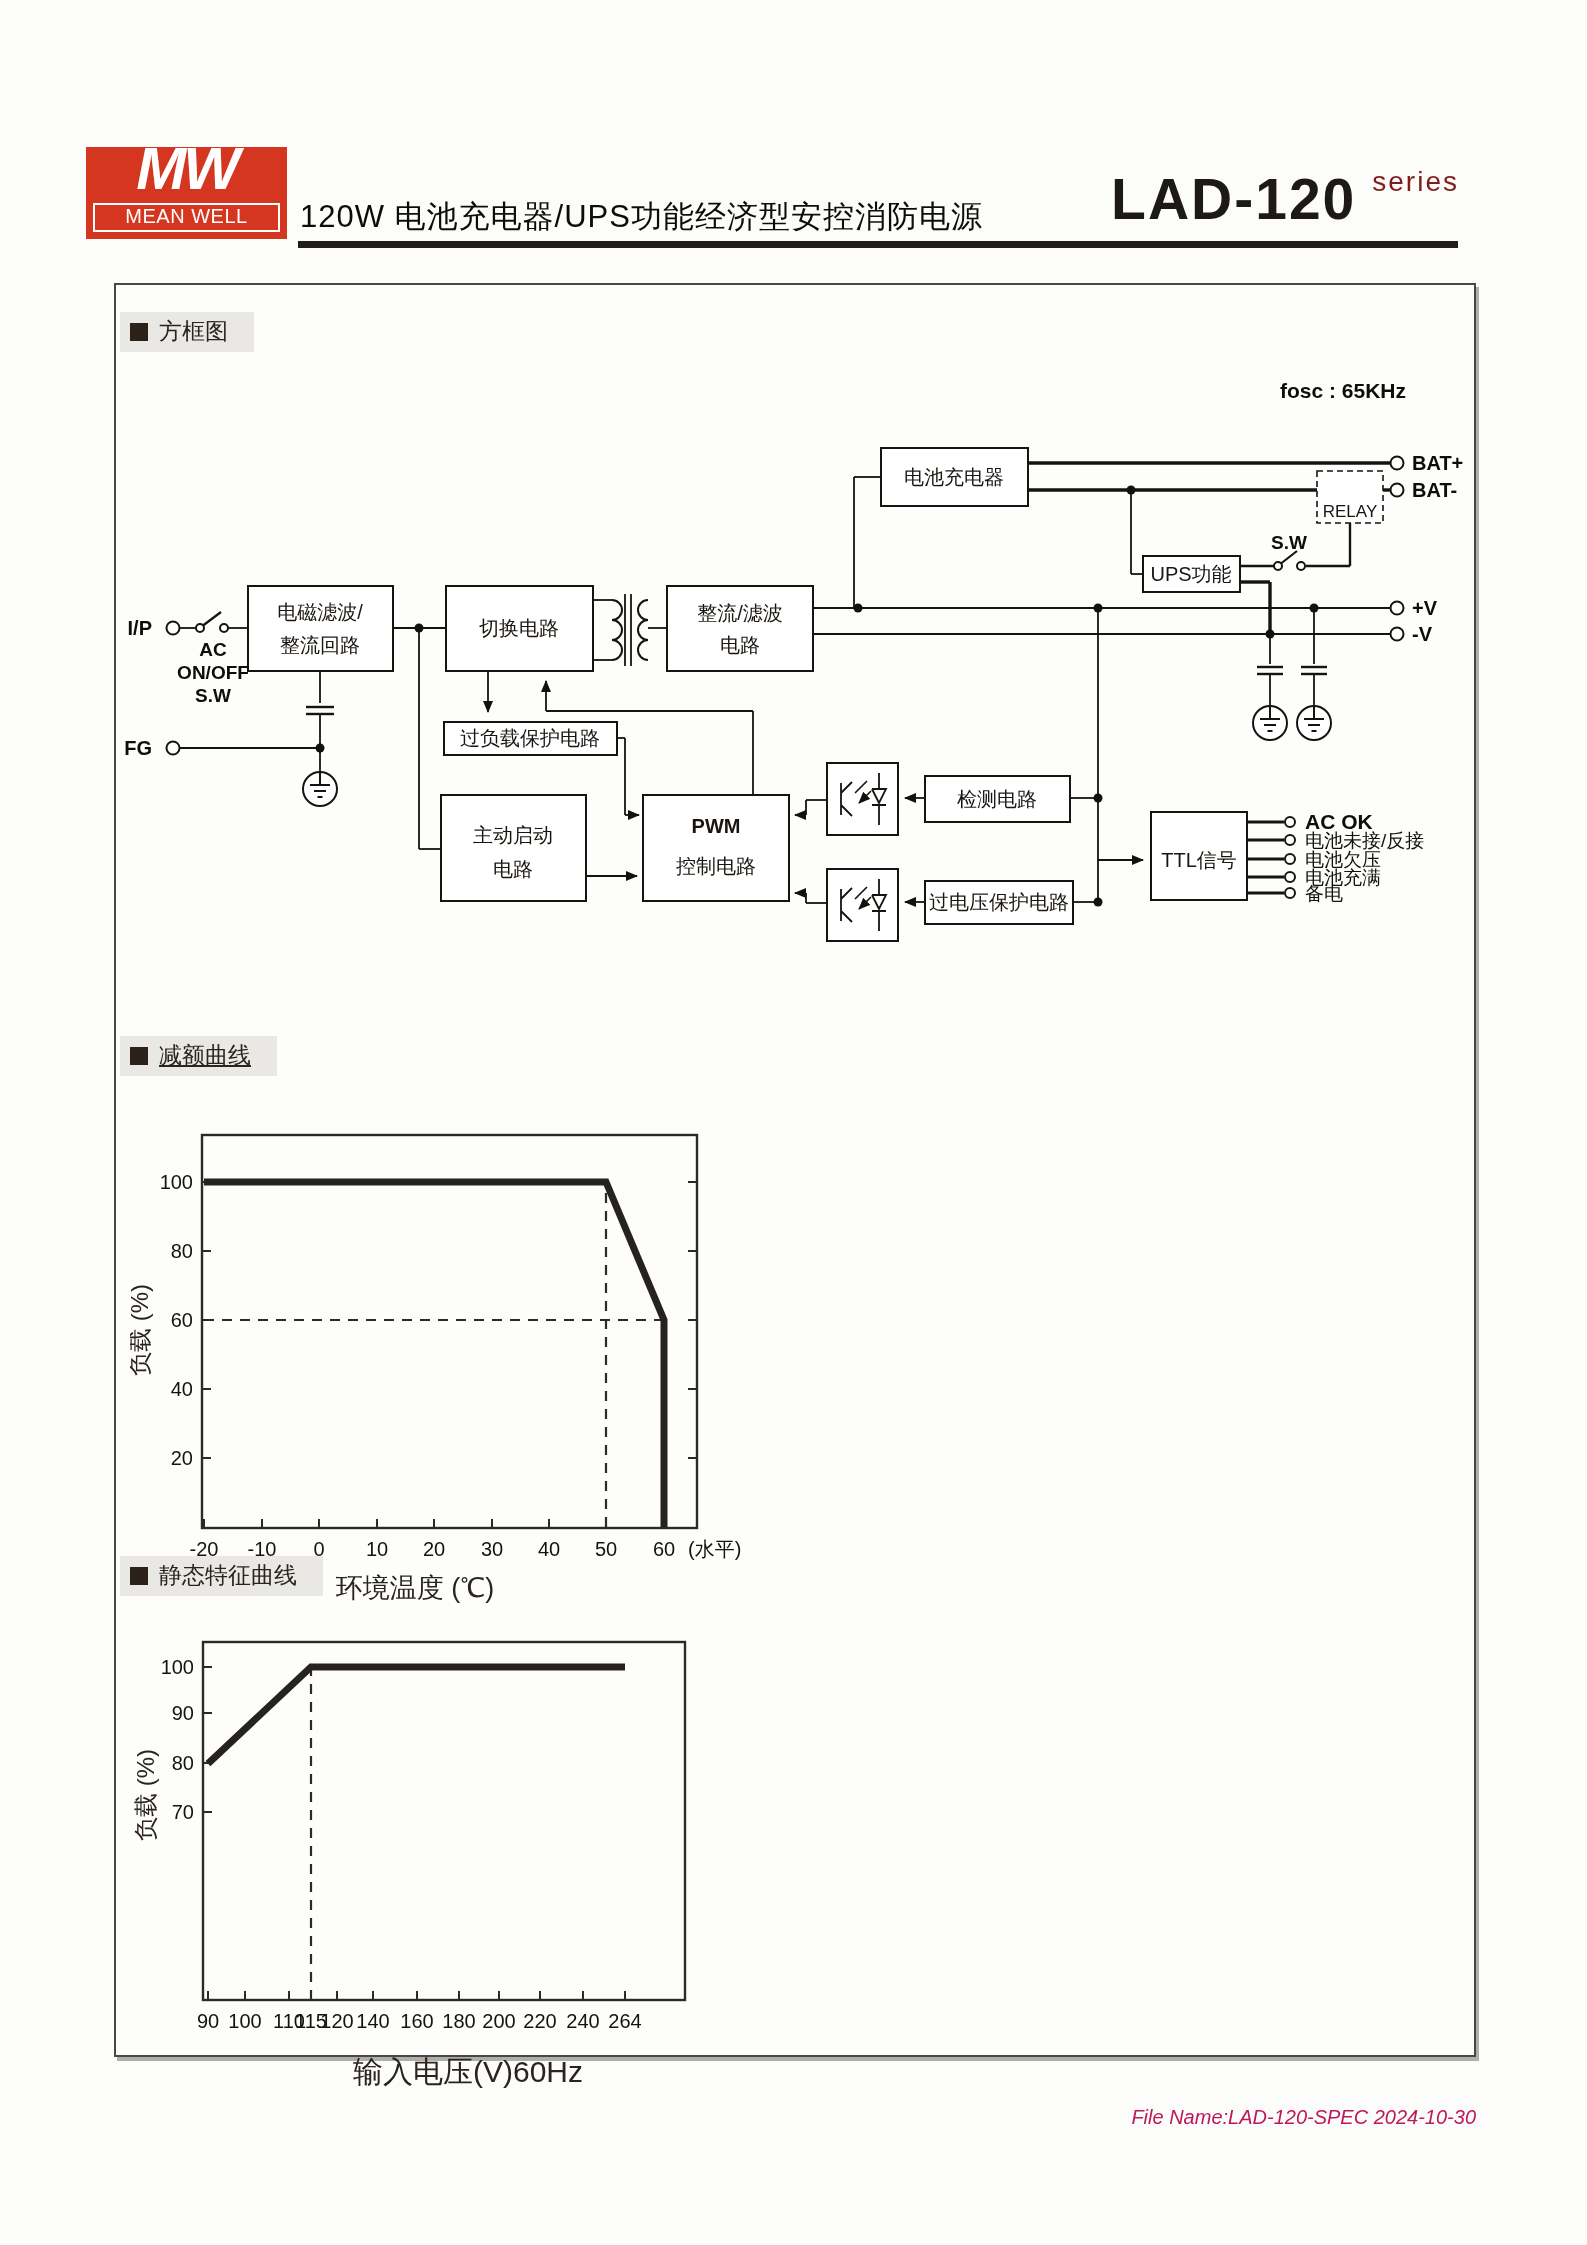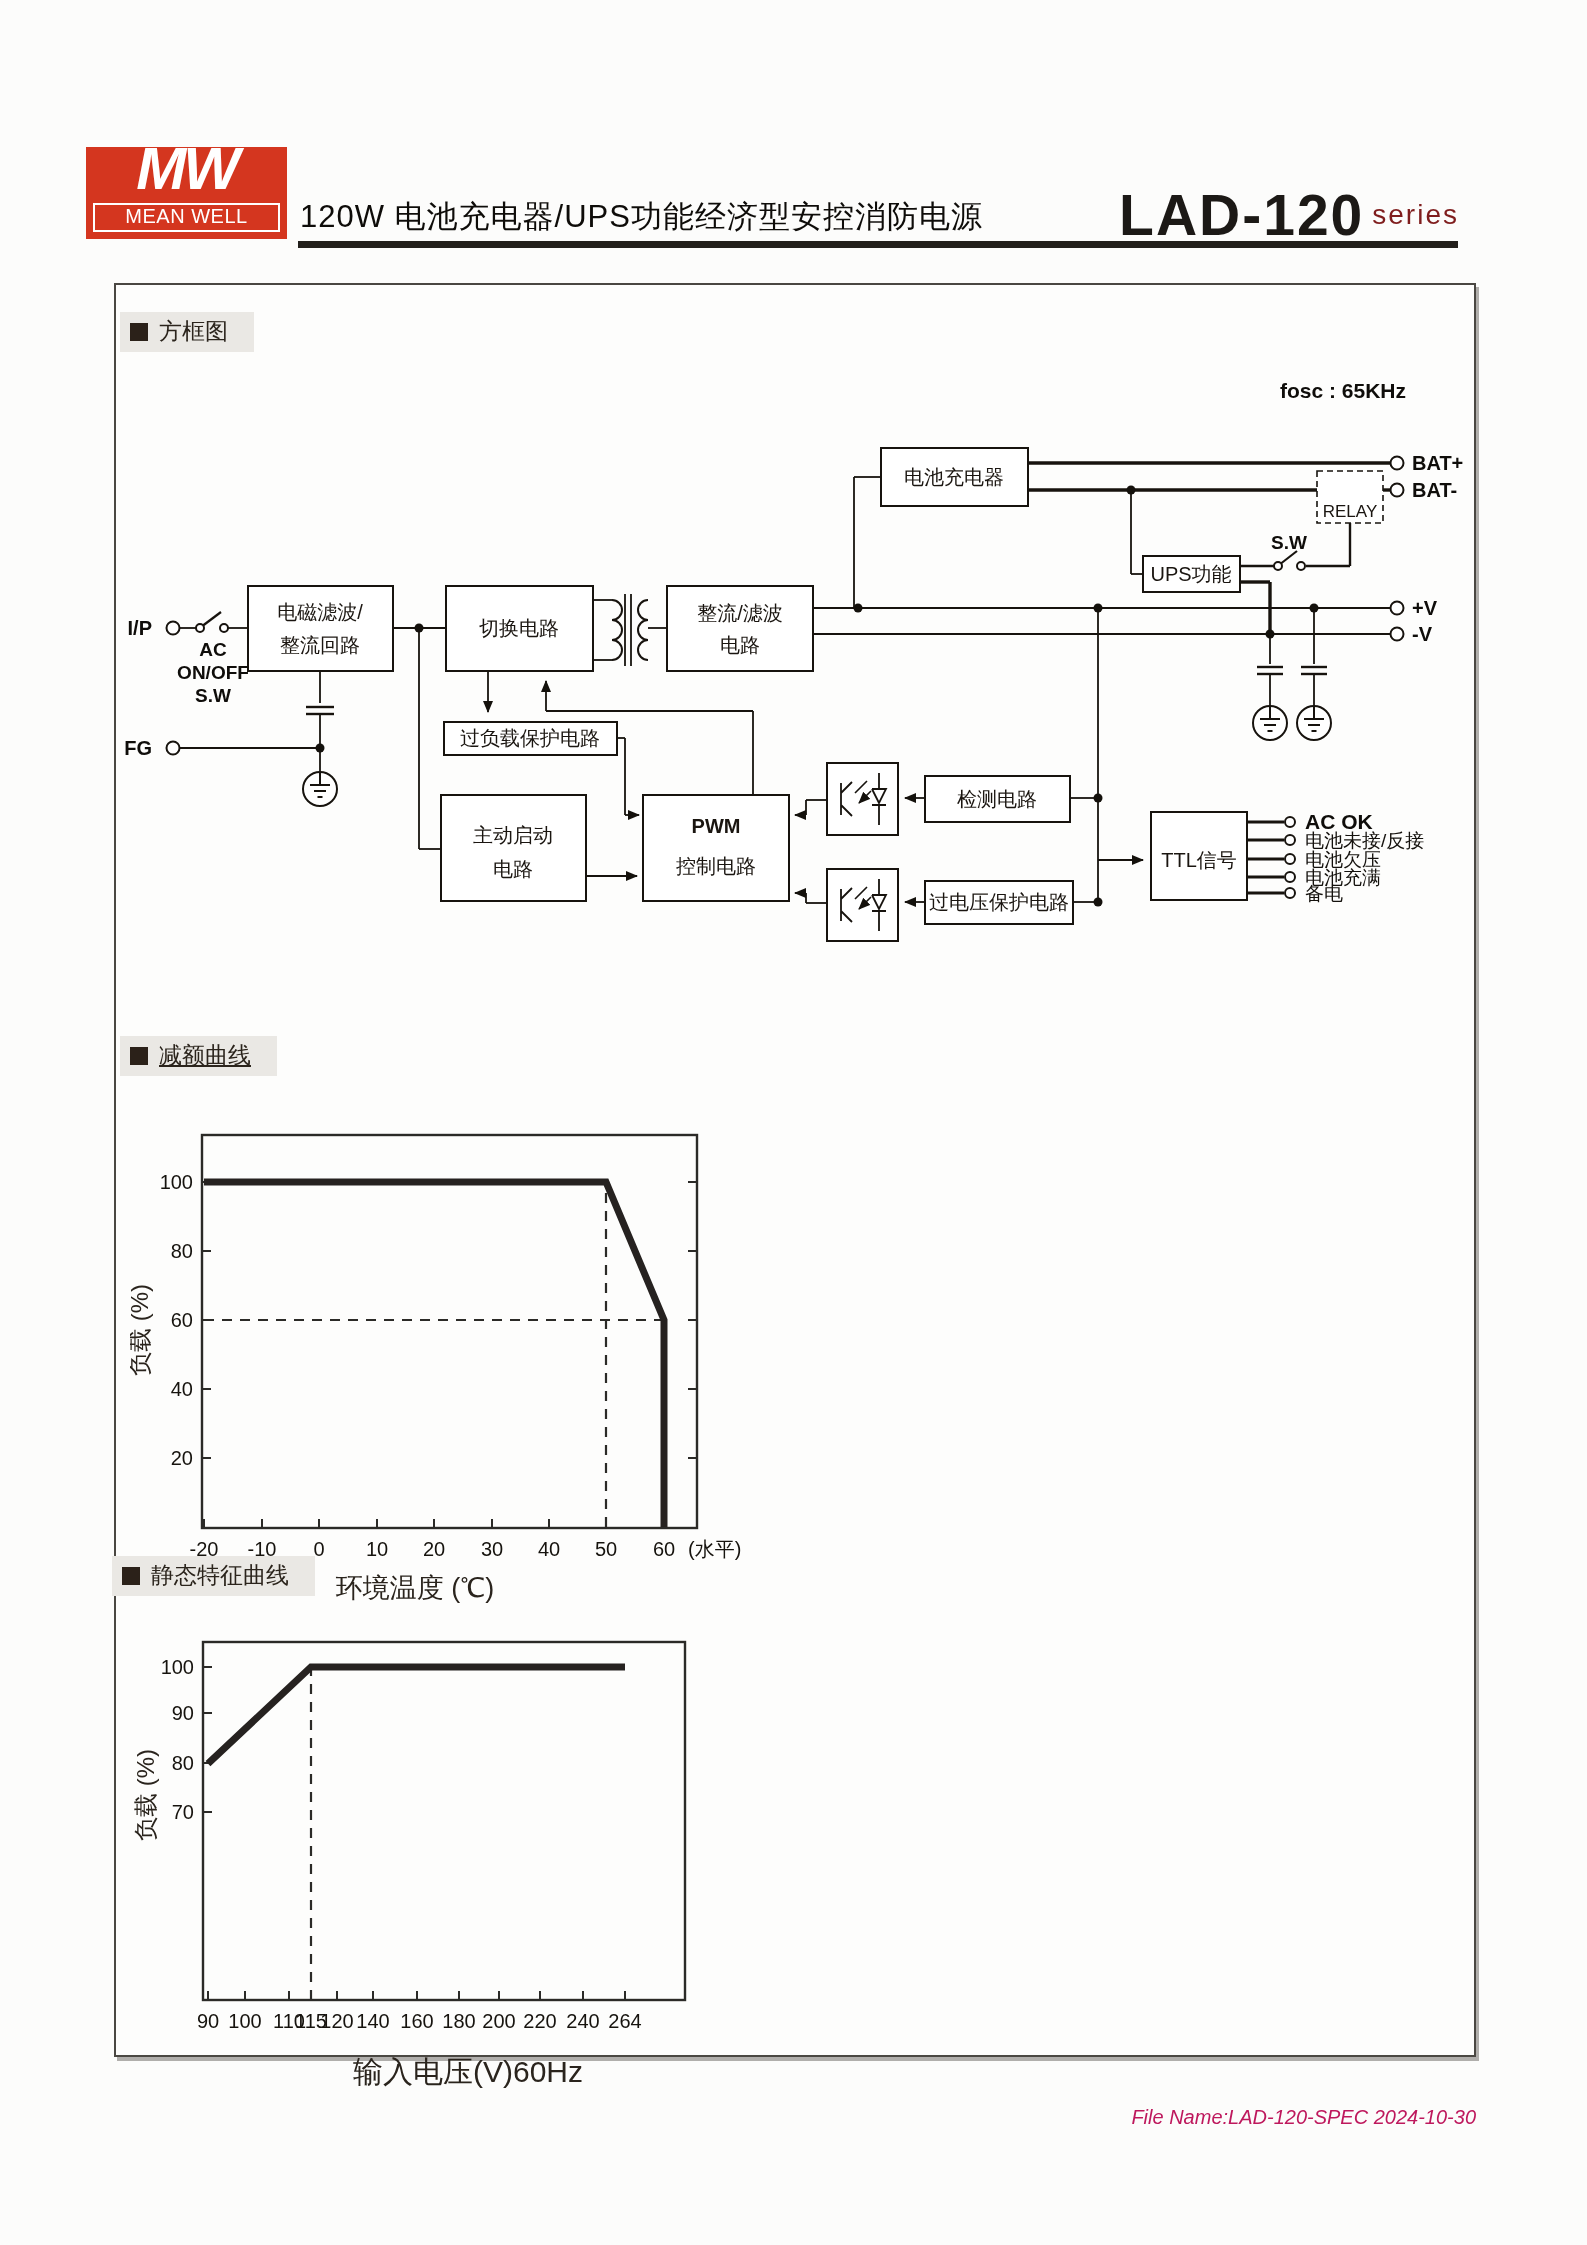--- a/index.html
+++ b/index.html
@@ -7,21 +7,21 @@
        font-family:"Liberation Sans",sans-serif;color:#14110d;overflow:hidden;}
   .abs{position:absolute;}
   
   .logo{left:86px;top:147px;width:201px;height:92px;background:#d4361f;
         display:flex;flex-direction:column;justify-content:flex-end;}
   .mw-mono{flex:1;display:flex;align-items:center;justify-content:center;
            color:#fff;font-size:60px;font-weight:900;font-style:italic;letter-spacing:-3px;}
   .mw-name{border:2px solid #fff;margin:0 7px 7px 7px;text-align:center;
            color:#fff;font-size:20px;font-weight:400;letter-spacing:.5px;padding:0 0 2px 0;}
   .doc-title{left:300px;top:196px;font-size:31px;letter-spacing:1px;color:#0e0c09;white-space:nowrap;}
-  .model-wrap{right:128px;top:182px;display:flex;align-items:center;gap:8px;}
+  .model-wrap{right:128px;top:166px;display:flex;align-items:flex-start;gap:16px;}
   .model{font-size:57px;font-weight:900;letter-spacing:2px;color:#1c1916;}
   .series{font-size:28px;font-weight:400;letter-spacing:2px;color:#7f1d1d;}
   .title-rule{left:298px;top:241px;width:1160px;height:7px;background:#221f1b;}
   
   .main-box{left:114px;top:283px;width:1358px;height:1770px;border:2px solid #4a4742;
             background:#fdfdfc;box-shadow:3px 4px 0 0 #b0aeab;}
   
   .sec{display:inline-flex;align-items:center;gap:11px;background:#eae8e4;
        padding:4px 26px 5px 10px;font-size:23px;color:#2b241c;}
   .sec .sq{width:18px;height:18px;background:#2b2119;display:inline-block;}
@@ -51,21 +51,21 @@
 <div class="abs main-box"></div>
 
 <div class="abs sec" style="left:120px;top:312px;">
   <span class="sq"></span>
   <span>方框图</span>
 </div>
 <div class="abs sec" style="left:120px;top:1036px;text-decoration:underline;">
   <span class="sq"></span>
   <span>减额曲线</span>
 </div>
-<div class="abs sec" style="left:112px;top:1556px;">
+<div class="abs sec" style="left:120px;top:1556px;">
   <span class="sq"></span>
   <span>静态特征曲线</span>
 </div>
 
 <svg class="abs" style="left:114px;top:283px;" width="1360" height="770" viewBox="114 283 1360 770">
   <defs>
     <marker id="arw" markerUnits="userSpaceOnUse" markerWidth="13" markerHeight="11" refX="11" refY="5" orient="auto">
       <path d="M0,0 L12,5 L0,10 z" fill="#14110c"></path>
     </marker>
   </defs>

